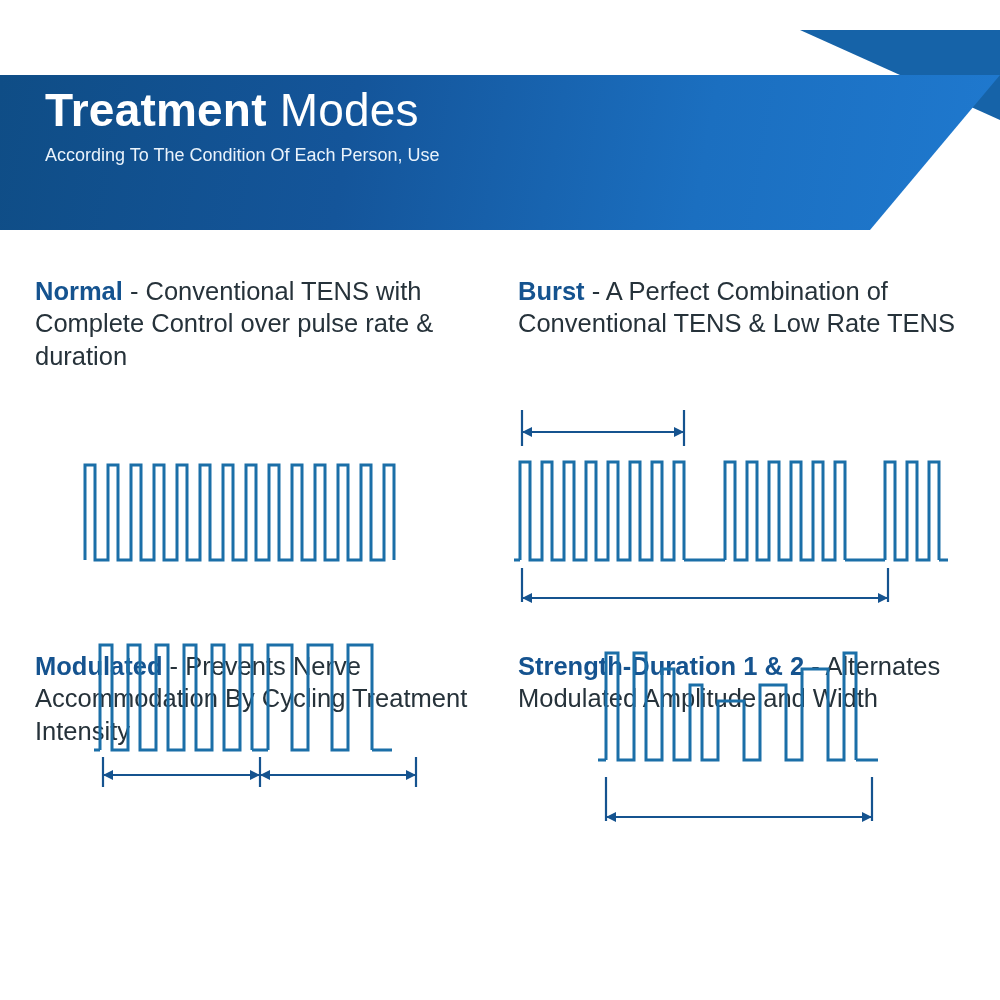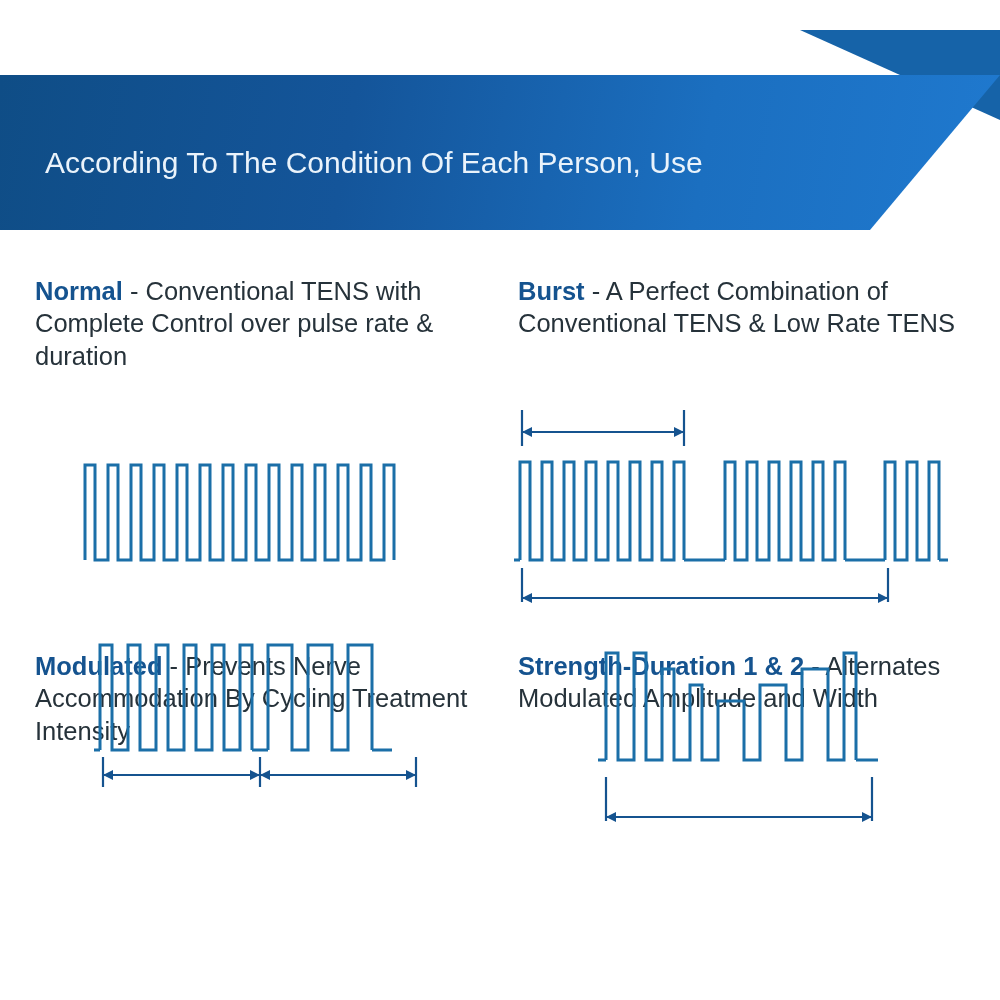--- a/index.html
+++ b/index.html
@@ -20,21 +20,21 @@
     background:linear-gradient(100deg,#0f4d86 0%,#14559a 35%,#1b6fc0 70%,#1f79cf 100%);
     clip-path:polygon(0 0, 1000px 0, 870px 155px, 0 155px);
   }
   .banner-title{
     position:absolute;left:45px;top:8px;font-size:46px;color:#fff;letter-spacing:.2px;
     white-space:nowrap;
   }
   .banner-title b{font-weight:bold;}
   .banner-title span{font-weight:300;}
   .banner-sub{
-    position:absolute;left:45px;top:68px;font-size:30px;color:#eaf3fb;line-height:1.35;
+    position:absolute;left:45px;top:68px;font-size:18px;color:#eaf3fb;line-height:1.35;
     font-weight:300;white-space:nowrap;
   }
   
   .grid{position:absolute;left:0;top:250px;width:1000px;height:750px;}
   .cell{position:absolute;width:500px;height:375px;}
   .c1{left:0;top:0;} .c2{left:500px;top:0;}
   .c3{left:0;top:375px;} .c4{left:500px;top:375px;}
   .mode-text{
     position:absolute;left:35px;top:25px;width:455px;
     font-size:25.5px;line-height:1.27;color:#26323a;
@@ -42,20 +42,23 @@
   .c2 .mode-text,.c4 .mode-text{left:18px;width:470px;}
   .mode-name{color:#15538f;font-weight:bold;}
   .fig{position:absolute;left:0;top:0;width:500px;height:375px;pointer-events:none;}
 </style>
 </head>
 <body>
 
 <div class="banner-wrap">
   <div class="banner-arrow"></div>
   <div class="banner-main">
+    <div class="banner-title">
+      <b>Treatment</b><span> Modes</span>
+    </div>
     <div class="banner-sub">
       <div>According To The Condition Of Each Person, Use</div>
     </div>
   </div>
 </div>
 
 <div class="grid">
 
   <div class="cell c2">
     <div class="mode-text">

